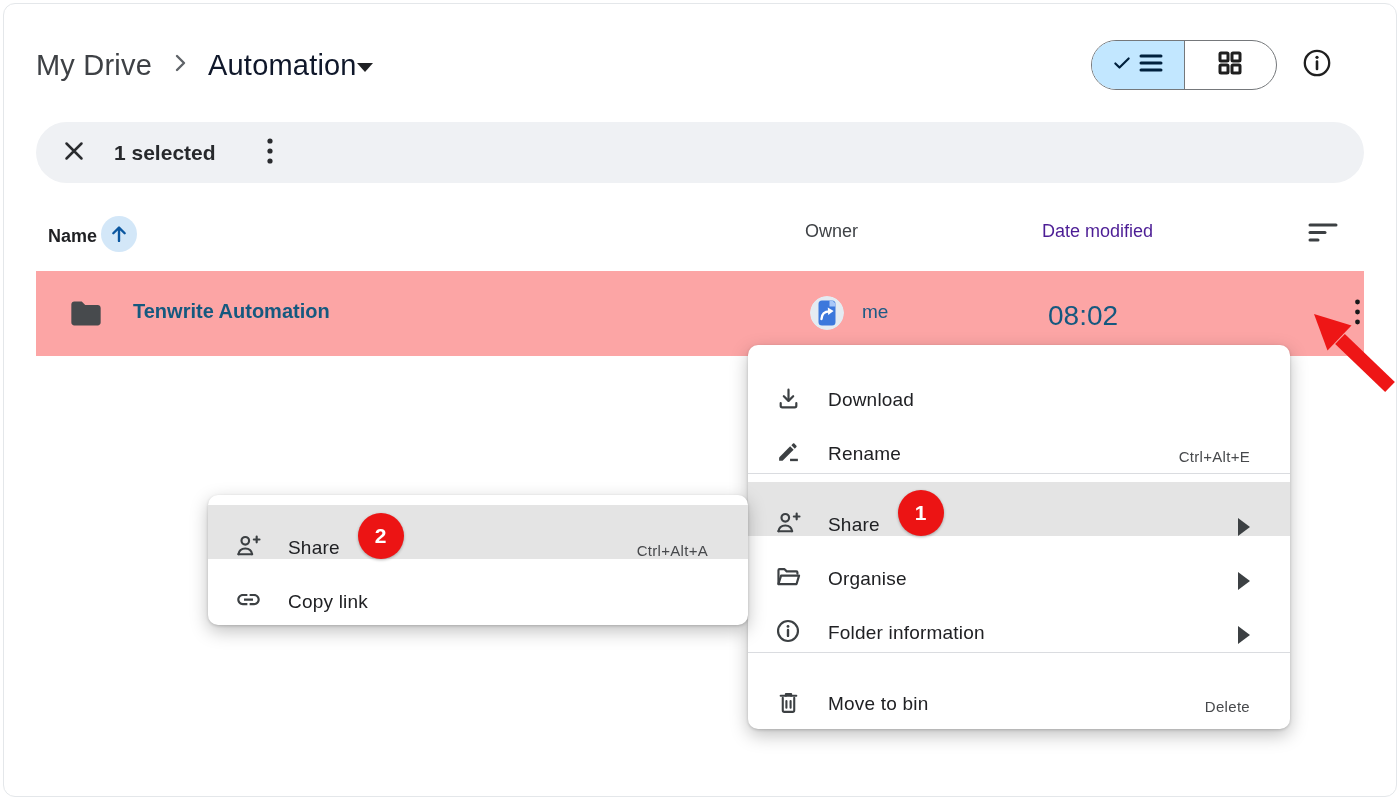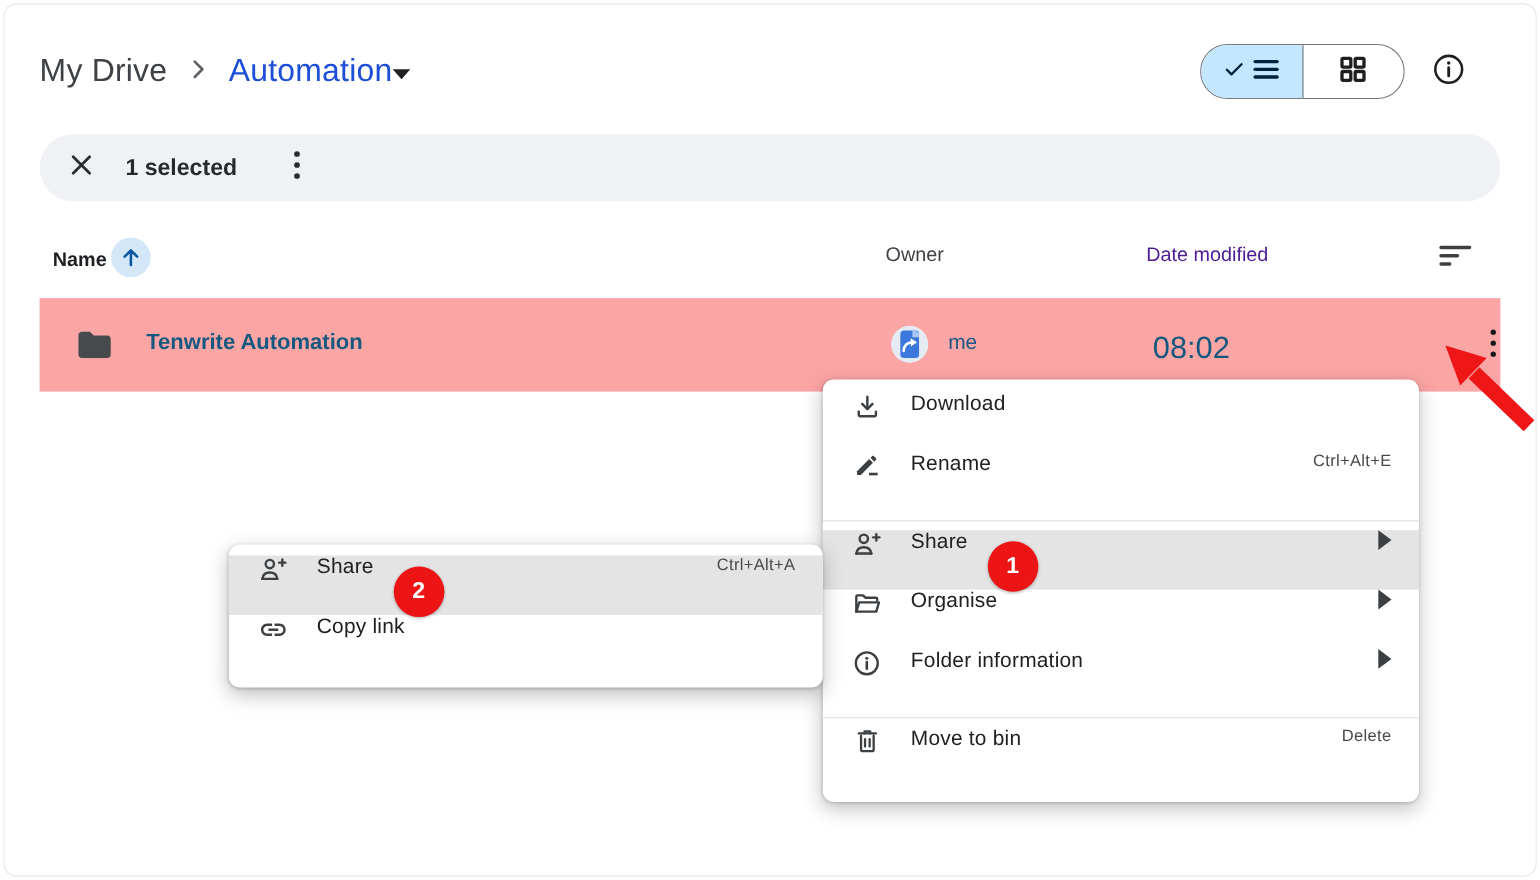--- a/index.html
+++ b/index.html
@@ -4,21 +4,21 @@
 <style>
   * { margin:0; padding:0; box-sizing:border-box; }
   html,body { width:1400px; height:800px; background:#fff; }
   body { font-family:"Liberation Sans", sans-serif; color:#1f1f1f; }
   #stage { position:relative; width:1400px; height:800px; background:#fff; overflow:hidden; }
   .frame { position:absolute; inset:3px; border:1px solid #e4e7ea; border-radius:12px; pointer-events:none; }
 
   
   .breadcrumb { position:absolute; left:36px; top:38px; height:54px; display:flex; align-items:center; gap:20px;justify-content:flex-end; }
   .crumb-root { font-size:29px; color:#3e4145; letter-spacing:.2px; cursor:pointer; }
-  .crumb-current { font-size:29px; color:#1d4ed8; letter-spacing:.2px; display:flex; align-items:center; cursor:pointer; }
+  .crumb-current { font-size:29px; color:#0f172a; letter-spacing:.2px; display:flex; align-items:center; cursor:pointer; }
   .caret-down { width:0; height:0; border-left:8px solid transparent; border-right:8px solid transparent; border-top:9px solid #202124; margin-top:4px; }
 
   
   .view-toggle { position:absolute; left:1091px; top:40px; width:186px; height:50px; border:1px solid #75787b; border-radius:25px; display:flex; overflow:hidden; background:#fff; }
   .seg { flex:1; display:flex; align-items:center; justify-content:center; gap:7px; cursor:pointer; }
   .seg-list { background:#c2e7ff; border-right:1px solid #75787b; }
   .info-btn { position:absolute; left:1302px; top:50px; width:30px; height:30px; display:flex; align-items:center; justify-content:center; cursor:pointer; }
 
   
   .selection-bar { position:absolute; left:36px; top:122px; width:1328px; height:61px; background:#eff1f4; border-radius:31px; display:flex; align-items:center; padding:0 20px; }
@@ -40,21 +40,21 @@
   .row-name { position:absolute; left:97px; top:29px; font-size:20px; font-weight:700; color:#15597f; }
   .row-avatar { position:absolute; left:774px; top:25px; width:34px; height:34px; border-radius:50%; overflow:hidden; }
   .row-owner { position:absolute; left:826px; top:30px; font-size:19px; color:#1c5a85; }
   .row-modified { position:absolute; left:1012px; top:29px; font-size:28px; color:#14587f; }
   .row-more { position:absolute; left:1304px; top:26px; width:34px; height:34px; display:flex; align-items:center; justify-content:center; cursor:pointer; }
 
   
   .menu { position:absolute; background:#fff; border-radius:10px; box-shadow:0 1px 3px rgba(0,0,0,.18), 0 6px 18px rgba(0,0,0,.25); }
   .context-menu { left:748px; top:345px; width:542px; padding:12px 0 14px; z-index:5; }
   .share-submenu { left:208px; top:495px; width:540px; padding:10px 0 12px; z-index:6; }
-  .menu-item { height:54px; display:flex; align-items:flex-start; padding-right:25px; cursor:pointer; }
+  .menu-item { height:54px; display:flex; align-items:flex-end; padding-right:40px; cursor:pointer; }
   .menu-item.highlighted { background:#e4e4e4; }
   .mi-icon { width:80px; display:flex; align-items:center; justify-content:center; flex:0 0 80px; }
   .mi-label { font-size:19px; color:#202124; letter-spacing:.2px; }
   .mi-shortcut { margin-left:auto; font-size:15px; color:#47494c; letter-spacing:.3px; }
   .mi-subarrow { margin-left:auto; width:0; height:0; border-top:9px solid transparent; border-bottom:9px solid transparent; border-left:12px solid #3c4043; }
   .menu-sep { height:1px; background:#dadce0; margin:8px 0; }
   .step-badge { width:46px; height:46px; border-radius:50%; background:#ec1414; color:#fff; font-size:21px; font-weight:700; display:flex; align-items:center; justify-content:center; margin-left:18px; margin-top:10px; box-shadow:0 1px 3px rgba(0,0,0,.3); flex:0 0 46px; }
 
   
   .annotation-arrow { position:absolute; left:1298px; top:298px; width:102px; height:102px; z-index:10; pointer-events:none; }

